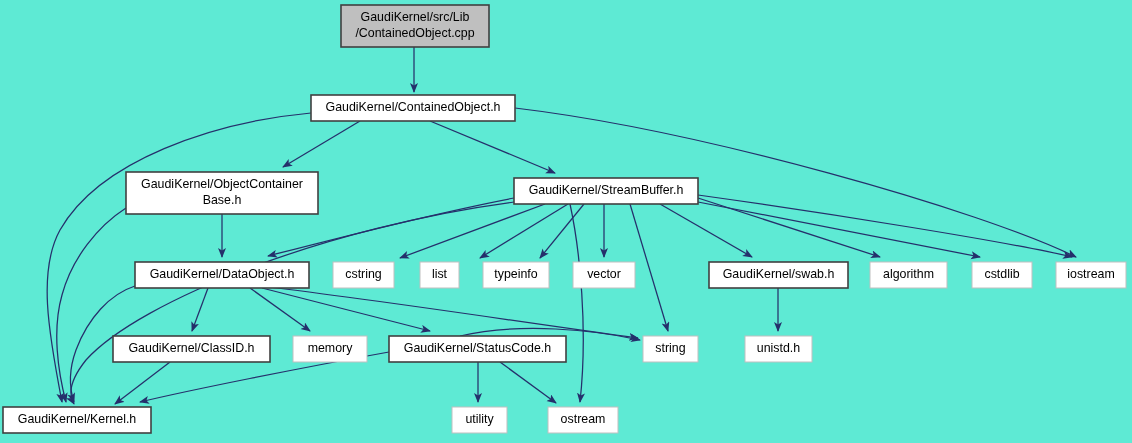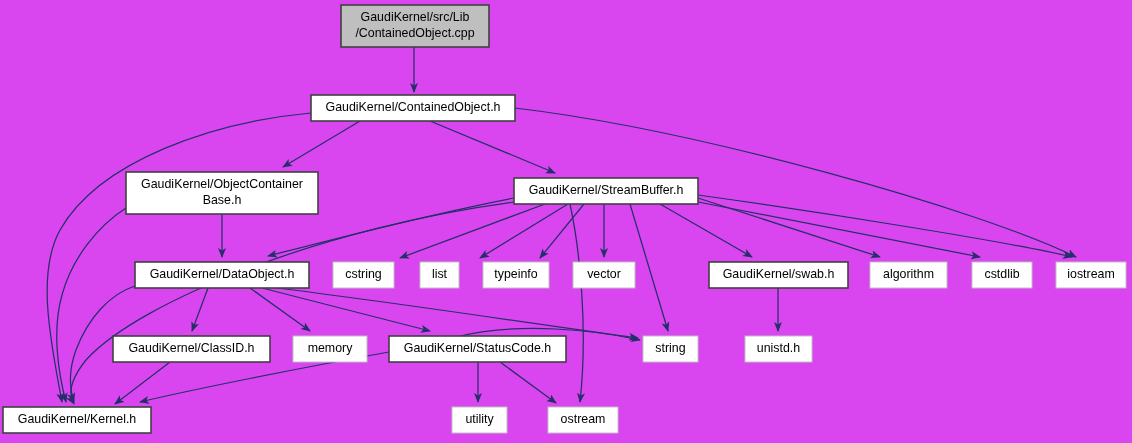--- a/index.html
+++ b/index.html
@@ -8,21 +8,21 @@
     padding: 0;
     background: #ffffff;
   }
   body {
     font-family: "Liberation Sans", sans-serif;
   }
   #graph-root {
     position: relative;
     width: 1132px;
     height: 443px;
-    background: #d946ef;
+    background: #5eead4;
     overflow: hidden;
   }
   svg#dep-graph {
     display: block;
     width: 1132px;
     height: 443px;
   }
   .node-box {
     stroke-width: 1;
   }

